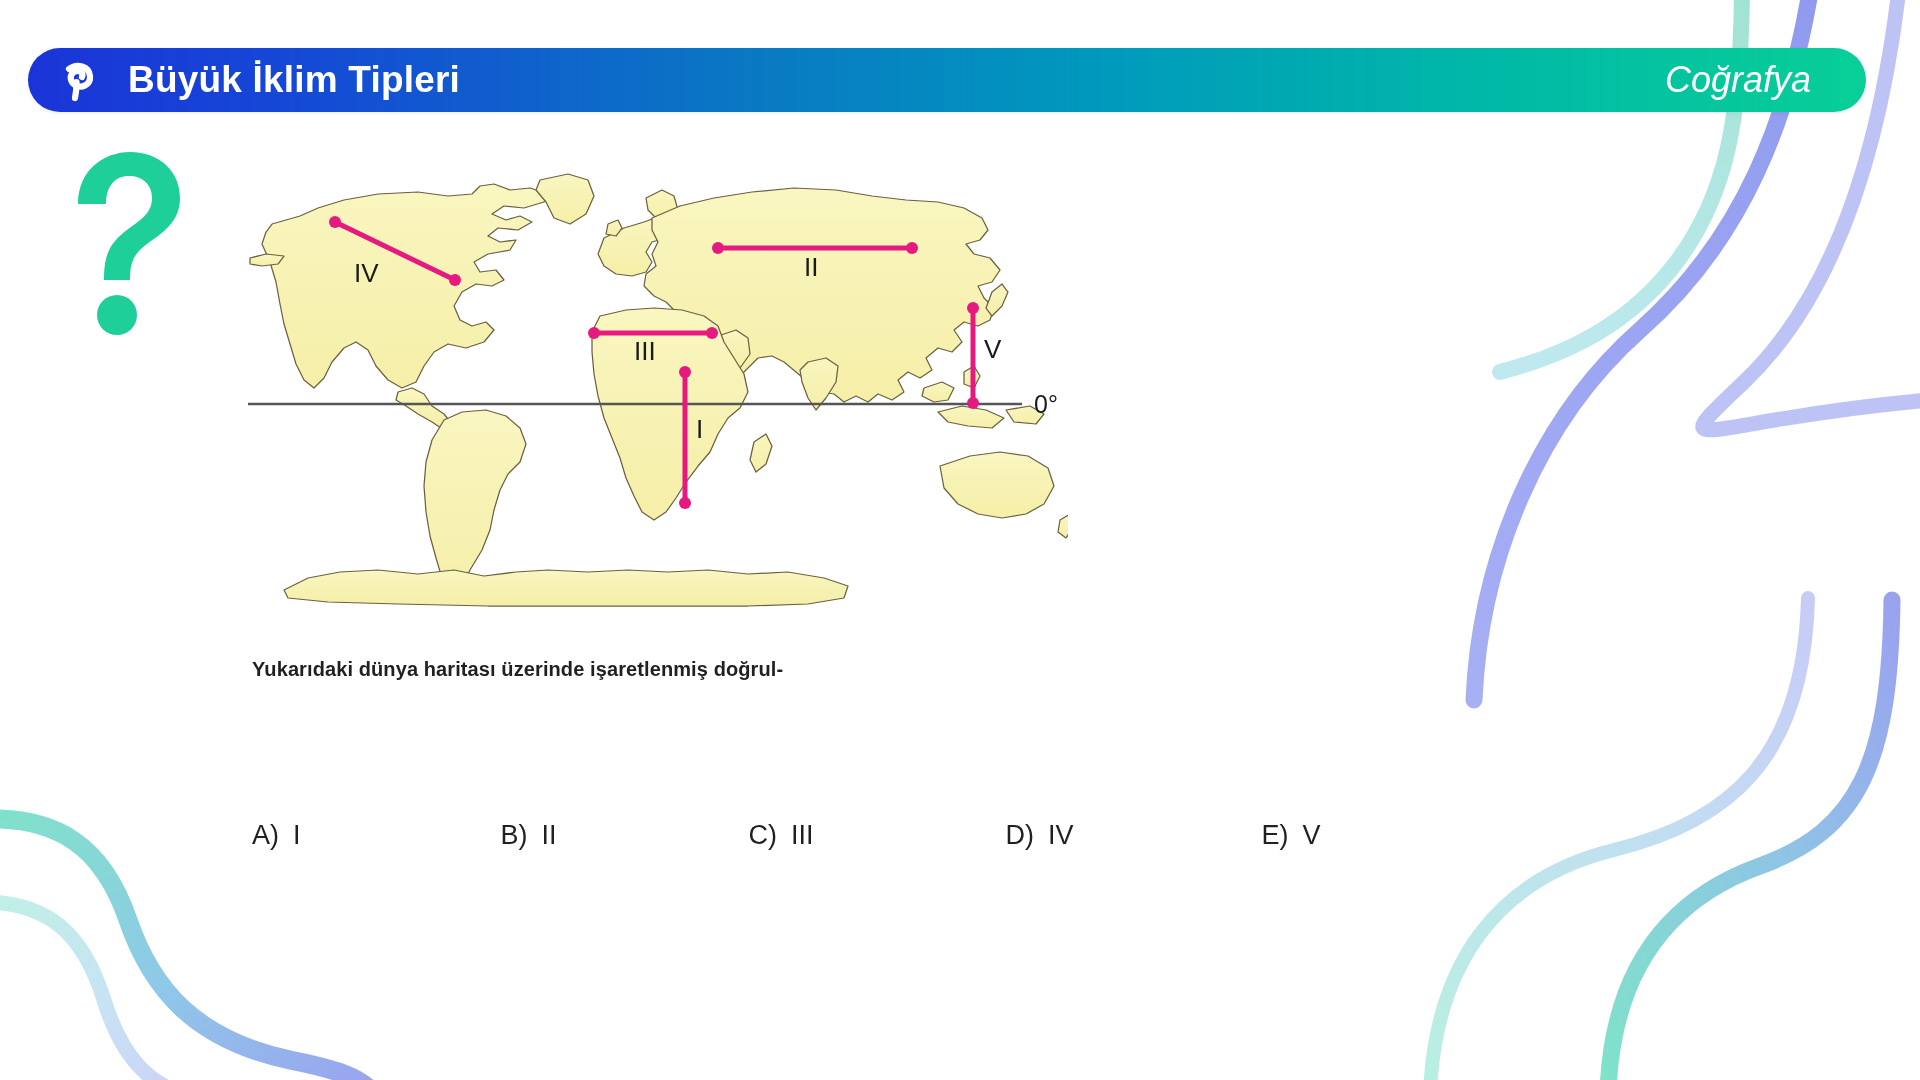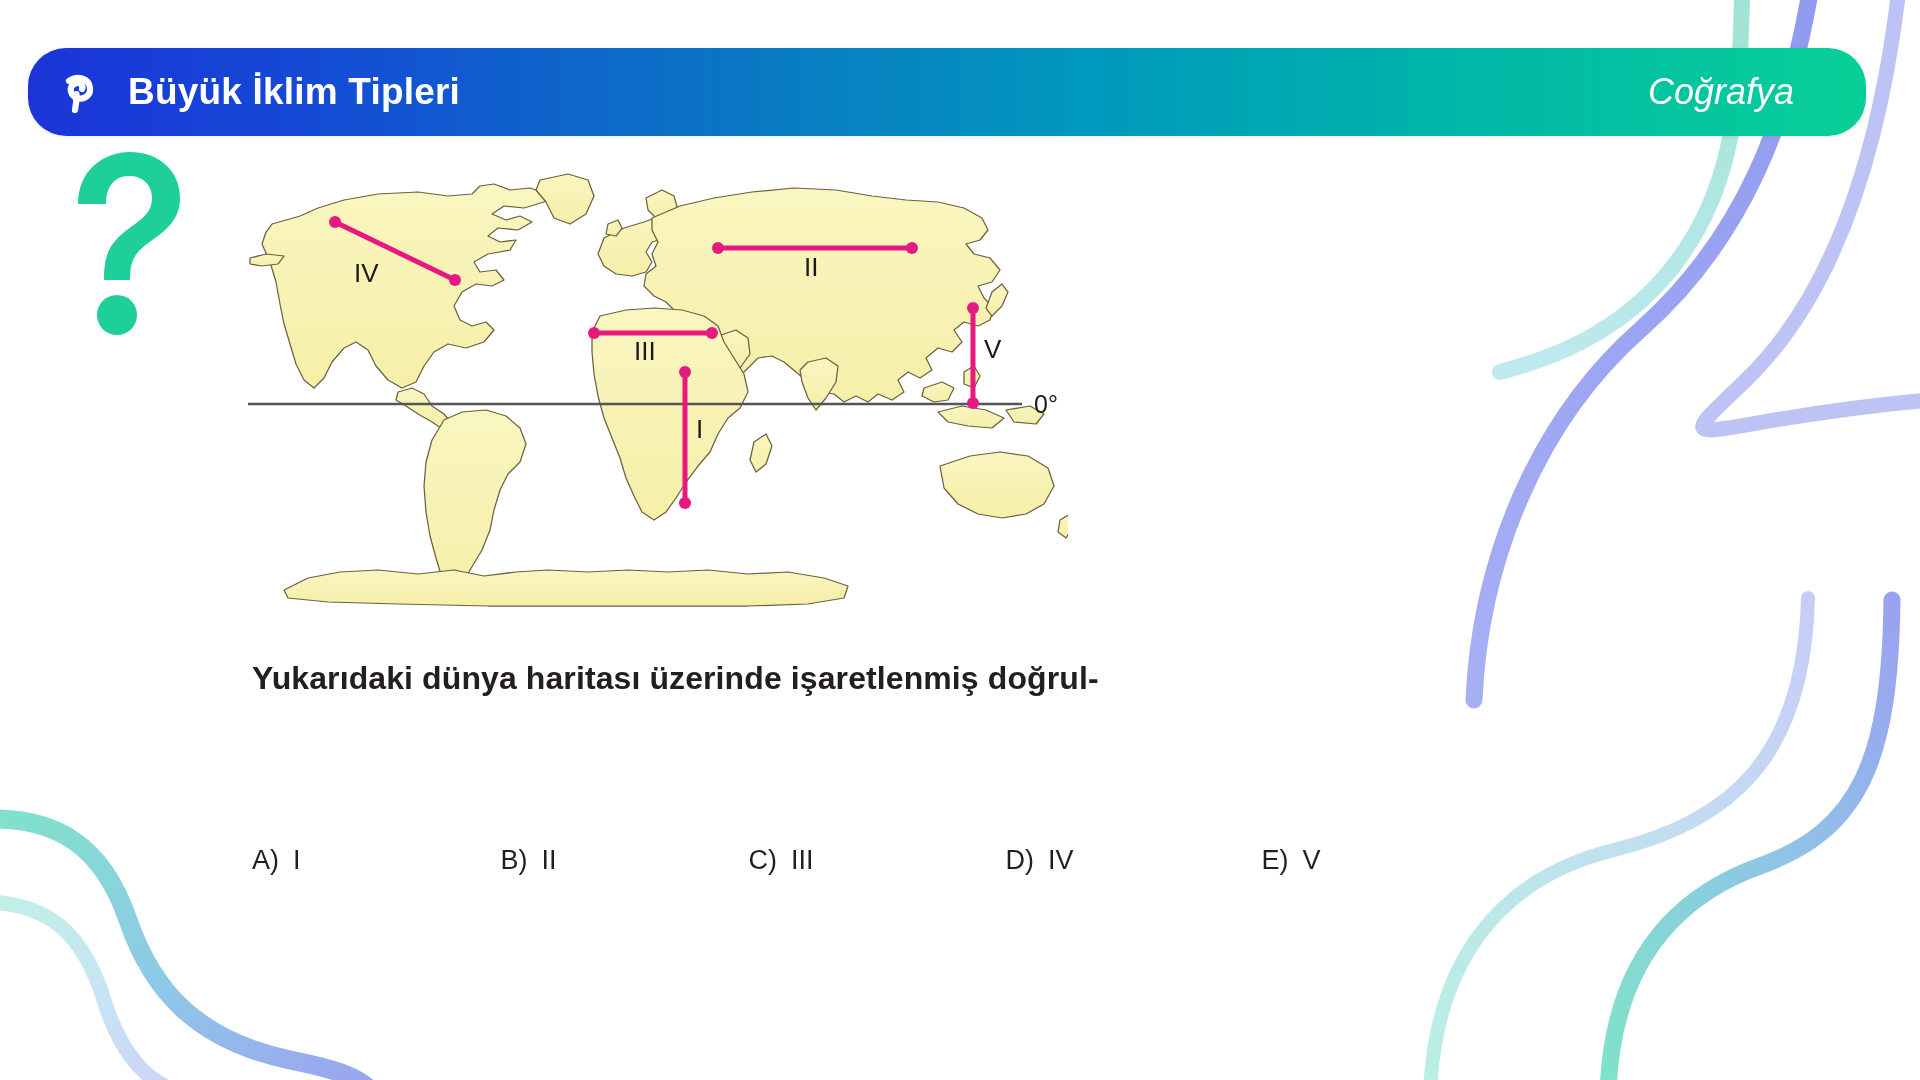--- a/index.html
+++ b/index.html
@@ -10,60 +10,60 @@
     overflow: hidden;
   }
   #root { position: relative; width: 1920px; height: 1080px; background:#fff; }
 
   
   .deco-layer { position:absolute; inset:0; pointer-events:none; z-index:0; }
 
   
   .header-bar {
     position:absolute; left:28px; top:48px;
-    width:1838px; height:88px;
+    width:1838px; height:64px;
     border-radius:38px;
     background:linear-gradient(90deg,#1b34d8 0%,#1548d6 14%,#0a76c4 38%,#0099bd 58%,#00b7a8 78%,#08cf97 100%);
     display:flex; align-items:center; z-index:3;
     box-shadow:0 1px 4px rgba(0,0,0,.08);
   }
   .logo-wrap { margin-left:24px; width:52px; height:52px; display:flex; align-items:center; justify-content:center; }
   .header-title {
     margin-left:24px;
     color:#ffffff;
     font-size:37px;
     font-weight:bold;
     letter-spacing:.2px;
     white-space:nowrap;
   }
   .header-subject {
-    margin-left:auto; margin-right:72px;
+    margin-left:auto; margin-right:55px;
     color:#ffffff;
     font-size:36px;
     font-style:italic;
     font-weight:normal;
     white-space:nowrap;
   }
 
   
   .qmark { position:absolute; left:68px; top:148px; width:120px; height:190px; z-index:2; }
 
   
   .map-area { position:absolute; left:248px; top:166px; width:820px; height:460px; z-index:2; }
 
   
   .question-text {
     position:absolute; left:252px; top:655px; width:960px;
-    font-size:32px; font-weight:bold; color:#231f20;
+    font-size:20px; font-weight:bold; color:#231f20;
     line-height:1.48; letter-spacing:.1px; z-index:2;
   }
   .question-text div { white-space:nowrap; }
 
   
-  .options { position:absolute; left:252px; top:845px; z-index:2; display:flex;gap:44px; }
+  .options { position:absolute; left:252px; top:820px; z-index:2; display:flex;gap:44px; }
   .option { font-size:27px; color:#231f20; white-space:nowrap; }
   .option .opt-letter { margin-right:14px; }
   .opt-gap-1 { width:112px; }
   .opt-gap-2 { width:104px; }
   .opt-gap-3 { width:104px; }
   .opt-gap-4 { width:100px; }
 </style>
 </head>
 <body>
 

